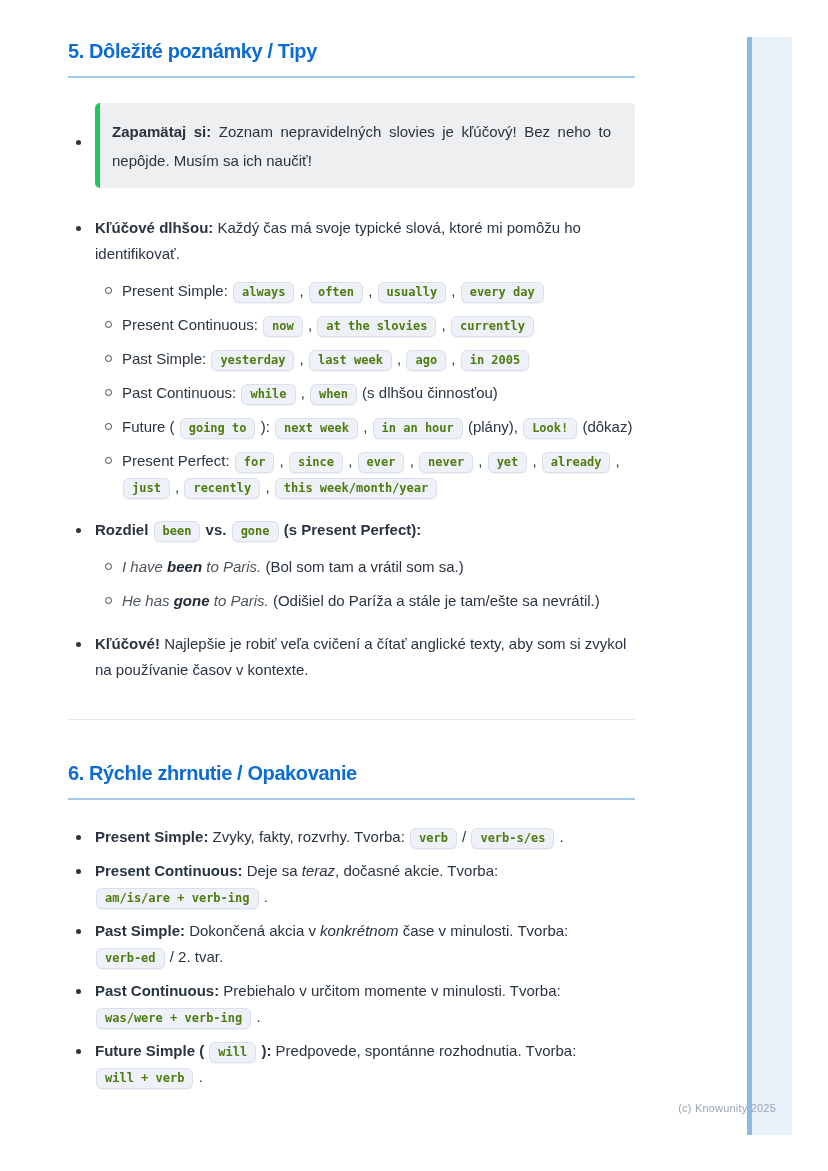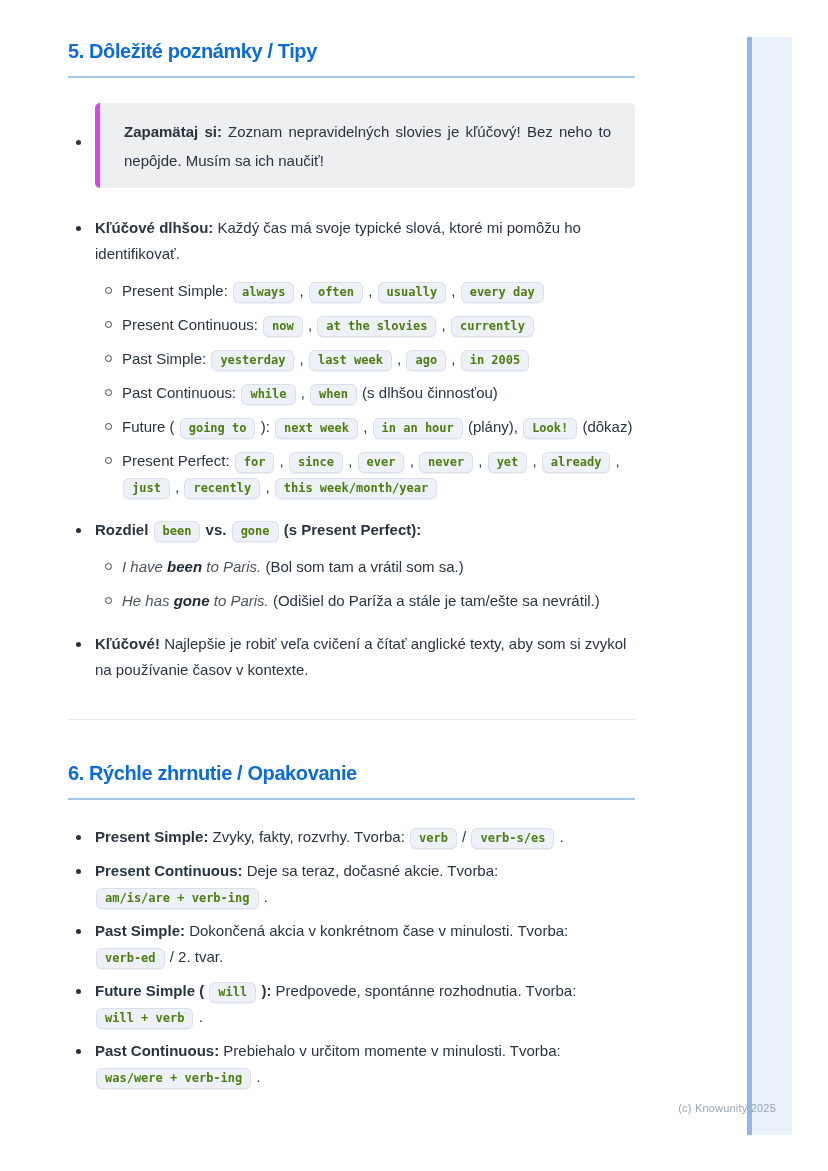--- a/index.html
+++ b/index.html
@@ -22,22 +22,22 @@
     font-size:15px; line-height:26px;
   }
   li.main-item::before {
     content:""; position:absolute; left:8px; top:10.5px;
     width:5px; height:5px; border-radius:50%; background:#2a3440;
   }
   li.callout-item { margin-bottom:27px; }
   li.callout-item::before { top:37px; }
 
   .callout {
-    background:#edeff1; border-left:5px solid #d946ef; border-radius:5px;
-    padding:14px 24px 13px 24px; text-align:justify; line-height:29px;
+    background:#edeff1; border-left:5px solid #22c55e; border-radius:5px;
+    padding:14px 24px 13px 12px; text-align:justify; line-height:29px;
   }
 
   ul.sub-list { list-style:none; margin:11px 0 0 0; padding:0; }
   li.sub-item {
     position:relative; padding-left:27px; margin-bottom:8px;
     font-size:15px; line-height:26px;
   }
   li.sub-item::before {
     content:""; position:absolute; left:10px; top:9px;
     width:5px; height:5px; border:1.5px solid #3a4450; border-radius:50%;
@@ -51,21 +51,21 @@
   .badge {
     display:inline-block;
     font-family:"DejaVu Sans Mono", monospace;
     font-size:12px; font-weight:bold; color:#4d7c0f;
     background:#eef2f8; border:1px solid #d9e0ea; border-radius:6px;
     padding:1px 8px 2px 8px; margin:0 1px; line-height:16px;
     white-space:nowrap; vertical-align:baseline;
     box-shadow:0 1px 1px rgba(20,40,80,0.06);
   }
   .seg-b  { font-weight:bold; }
-  .seg-i  { }
+  .seg-i  { font-style:italic; }
   .seg-ig { font-style:italic; color:#4d565f; }
   .seg-bi { font-style:italic; font-weight:bold; color:#1f2933; }
 
   .side-strip {
     position:absolute; left:747px; top:37px; width:45px; height:1098px;
     background:#e9f1fb; border-left:5px solid #8db9e2; box-sizing:border-box;
     z-index:1;
   }
   .watermark {
     position:absolute; top:1102px; right:52px; z-index:2;
@@ -118,21 +118,21 @@
 
     <hr class="section-divider">
 
     <h2 class="section-title" style="margin-top:42px;">6. Rýchle zhrnutie / Opakovanie</h2>
     <hr class="title-rule">
 
     <ul class="main-list summary-list">
       <li class="main-item"><span class="seg-b">Present Simple:</span><span> Zvyky, fakty, rozvrhy. Tvorba: </span><code class="badge">verb</code><span> / </span><code class="badge">verb-s/es</code><span> .</span></li>
       <li class="main-item"><span class="seg-b">Present Continuous:</span><span> Deje sa </span><span class="seg-i">teraz</span><span>, dočasné akcie. Tvorba: </span><code class="badge">am/is/are + verb-ing</code><span> .</span></li>
       <li class="main-item"><span class="seg-b">Past Simple:</span><span> Dokončená akcia v </span><span class="seg-i">konkrétnom</span><span> čase v minulosti. Tvorba: </span><code class="badge">verb-ed</code><span> / 2. tvar.</span></li>
+      <li class="main-item"><span class="seg-b">Past Continuous:</span><span> Prebiehalo v určitom momente v minulosti. Tvorba: </span><code class="badge">was/were + verb-ing</code><span> .</span></li>
       <li class="main-item"><span class="seg-b">Future Simple ( </span><code class="badge">will</code><span class="seg-b"> ):</span><span> Predpovede, spontánne rozhodnutia. Tvorba: </span><code class="badge">will + verb</code><span> .</span></li>
-      <li class="main-item"><span class="seg-b">Past Continuous:</span><span> Prebiehalo v určitom momente v minulosti. Tvorba: </span><code class="badge">was/were + verb-ing</code><span> .</span></li>
     </ul>
 
   </div>
 
   <div class="watermark">(c) Knowunity 2025</div>
 
 </div>
 
 </body></html>

